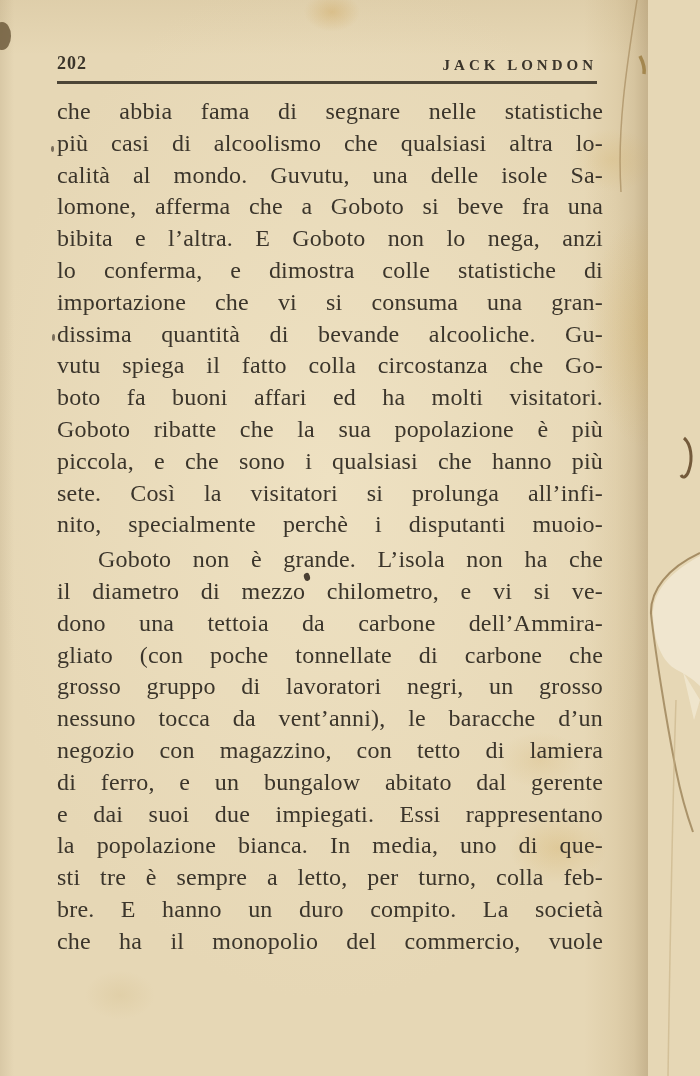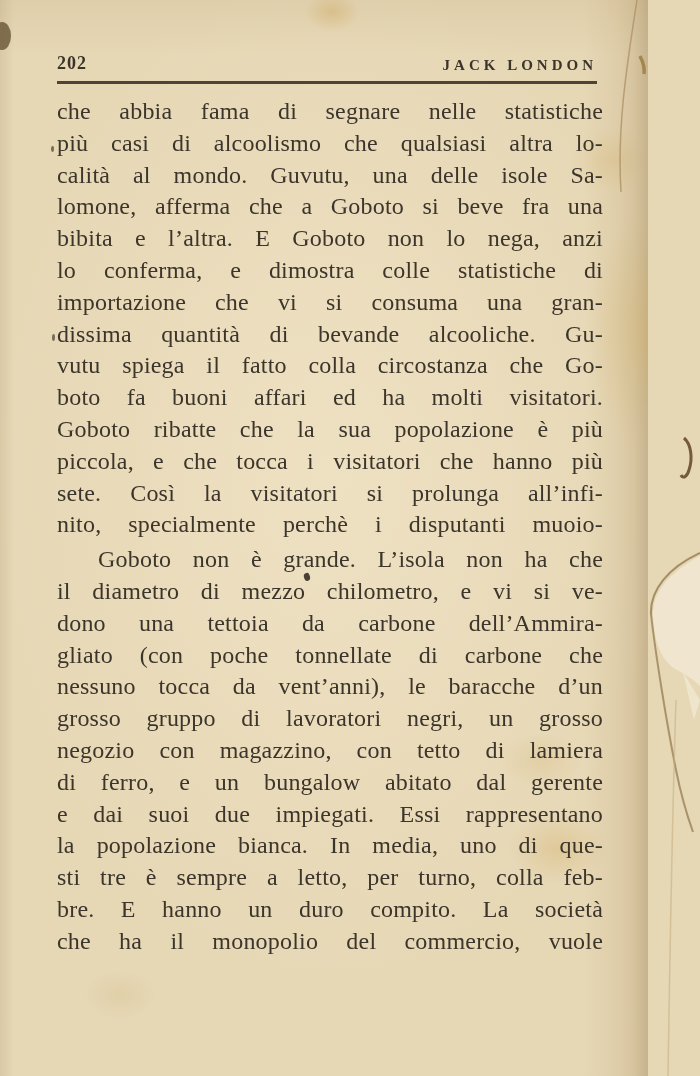--- a/index.html
+++ b/index.html
@@ -65,29 +65,29 @@
       <div class="line">più casi di alcoolismo che qualsiasi altra lo-</div>
       <div class="line">calità al mondo. Guvutu, una delle isole Sa-</div>
       <div class="line">lomone, afferma che a Goboto si beve fra una</div>
       <div class="line">bibita e l’altra. E Goboto non lo nega, anzi</div>
       <div class="line">lo conferma, e dimostra colle statistiche di</div>
       <div class="line">importazione che vi si consuma una gran-</div>
       <div class="line">dissima quantità di bevande alcooliche. Gu-</div>
       <div class="line">vutu spiega il fatto colla circostanza che Go-</div>
       <div class="line">boto fa buoni affari ed ha molti visitatori.</div>
       <div class="line">Goboto ribatte che la sua popolazione è più</div>
-      <div class="line">piccola, e che tocca i visitatori che hanno più</div>
+      <div class="line">piccola, e che sono i qualsiasi che hanno più</div>
       <div class="line">sete. Così la visitatori si prolunga all’infi-</div>
       <div class="line">nito, specialmente perchè i disputanti muoio-</div>
       <div class="line indent para-start">Goboto non è grande. L’isola non ha che</div>
       <div class="line">il diametro di mezzo chilometro, e vi si ve-</div>
       <div class="line">dono una tettoia da carbone dell’Ammira-</div>
       <div class="line">gliato (con poche tonnellate di carbone che</div>
+      <div class="line">grosso gruppo di lavoratori negri, un grosso</div>
       <div class="line">nessuno tocca da vent’anni), le baracche d’un</div>
-      <div class="line">grosso gruppo di lavoratori negri, un grosso</div>
       <div class="line">negozio con magazzino, con tetto di lamiera</div>
       <div class="line">di ferro, e un bungalow abitato dal gerente</div>
       <div class="line">e dai suoi due impiegati. Essi rappresentano</div>
       <div class="line">la popolazione bianca. In media, uno di que-</div>
       <div class="line">sti tre è sempre a letto, per turno, colla feb-</div>
       <div class="line">bre. E hanno un duro compito. La società</div>
       <div class="line">che ha il monopolio del commercio, vuole</div>
     </div>
 
   <svg class="overlay" width="700" height="1076" viewBox="0 0 700 1076">

